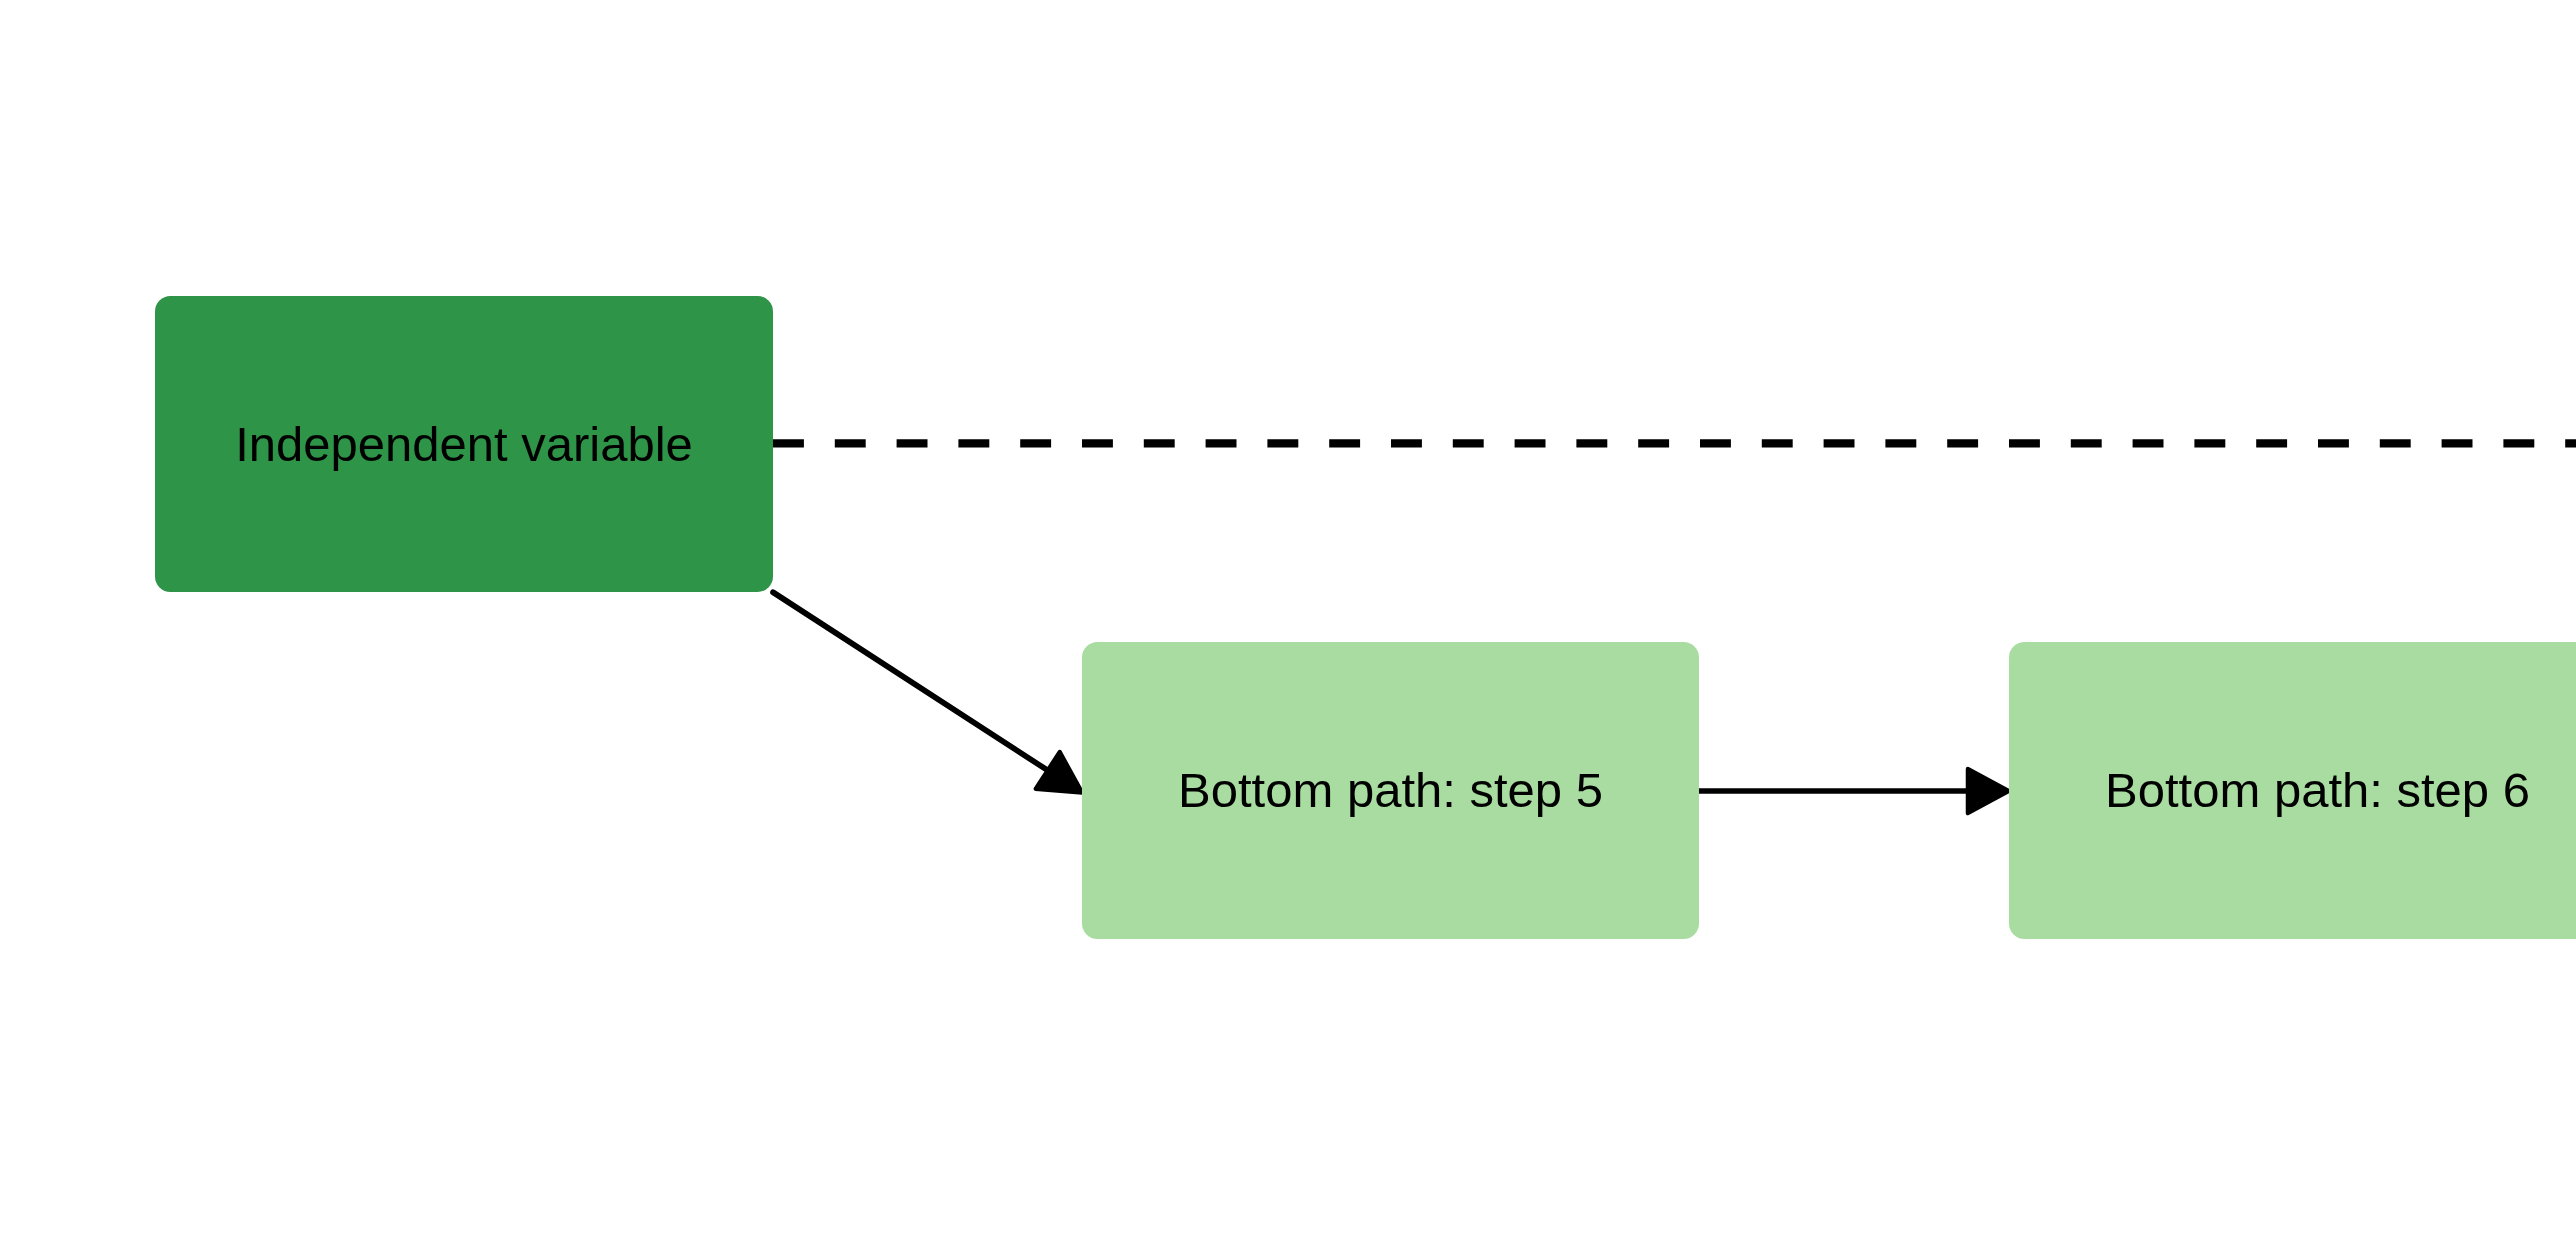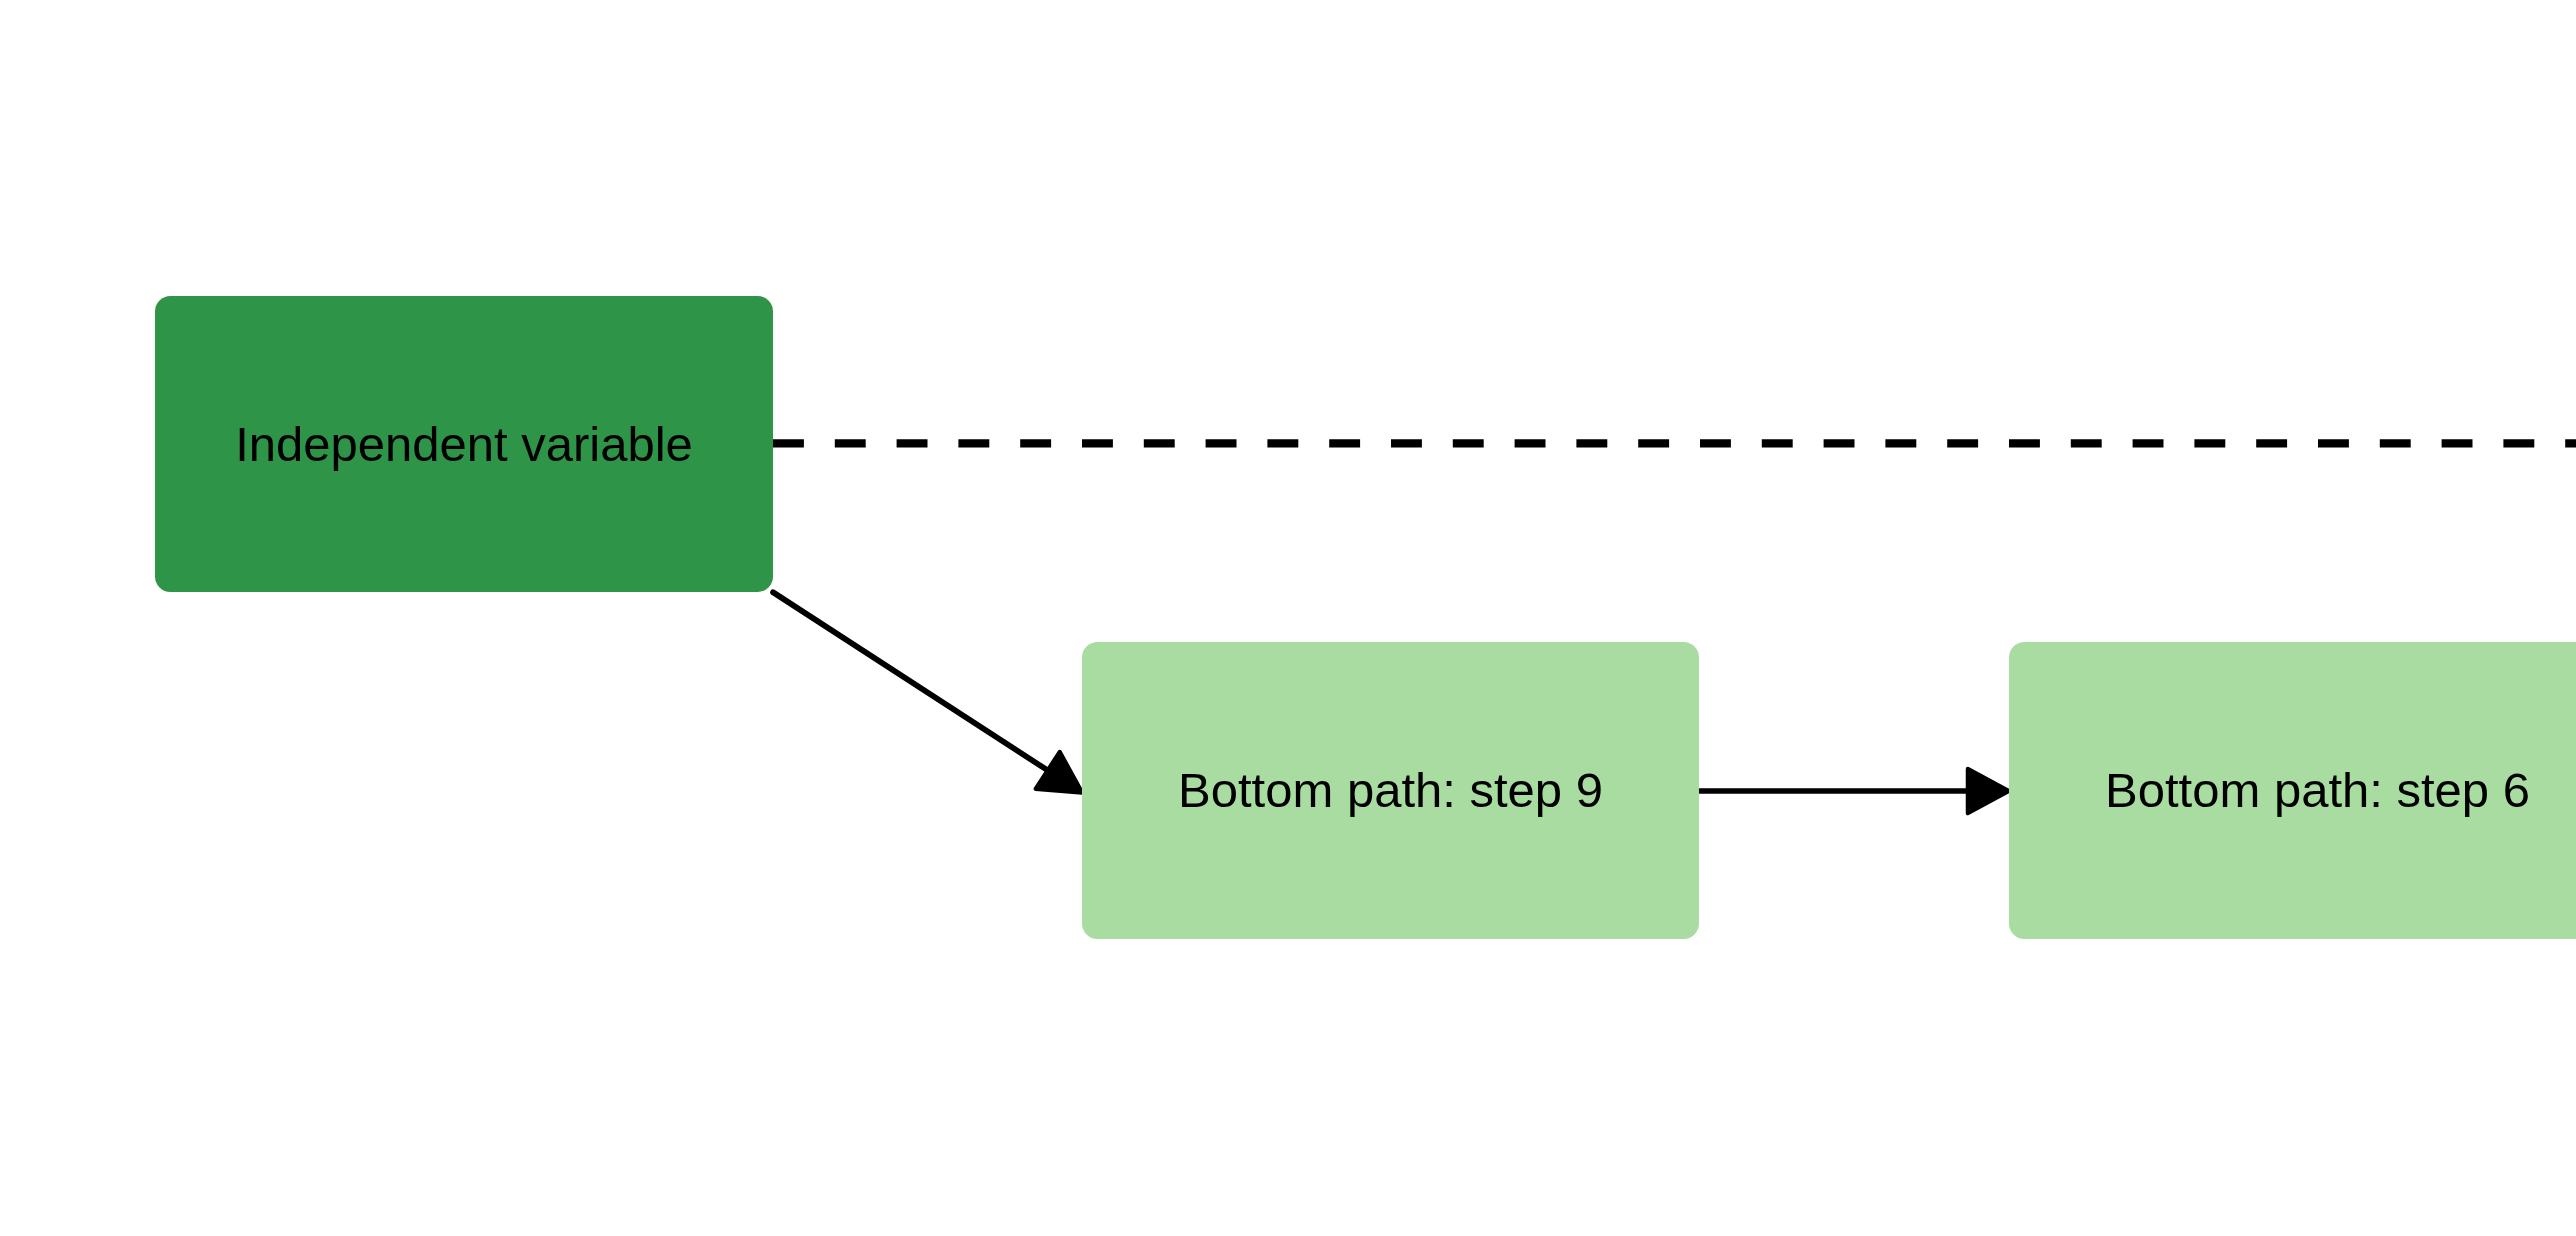--- a/index.html
+++ b/index.html
@@ -79,21 +79,21 @@
     <line class="edge" x1="3297" y1="1536" x2="3822" y2="1536" marker-end="url(#arrowhead)"></line>
 
     <line class="edge" x1="5100" y1="1523" x2="5636" y2="1193" marker-end="url(#arrowhead)"></line>
   </svg>
 
   <div class="node dark" id="node-independent">
     <span>Independent variable</span>
   </div>
 
   <div class="node light" id="node-step1">
-    <span>Bottom path: step 9</span>
+    <span>Bottom path: step 5</span>
   </div>
 
   <div class="node light" id="node-step2">
     <span>Bottom path: step 6</span>
   </div>
 
 </div>
 
 
 </body></html>

